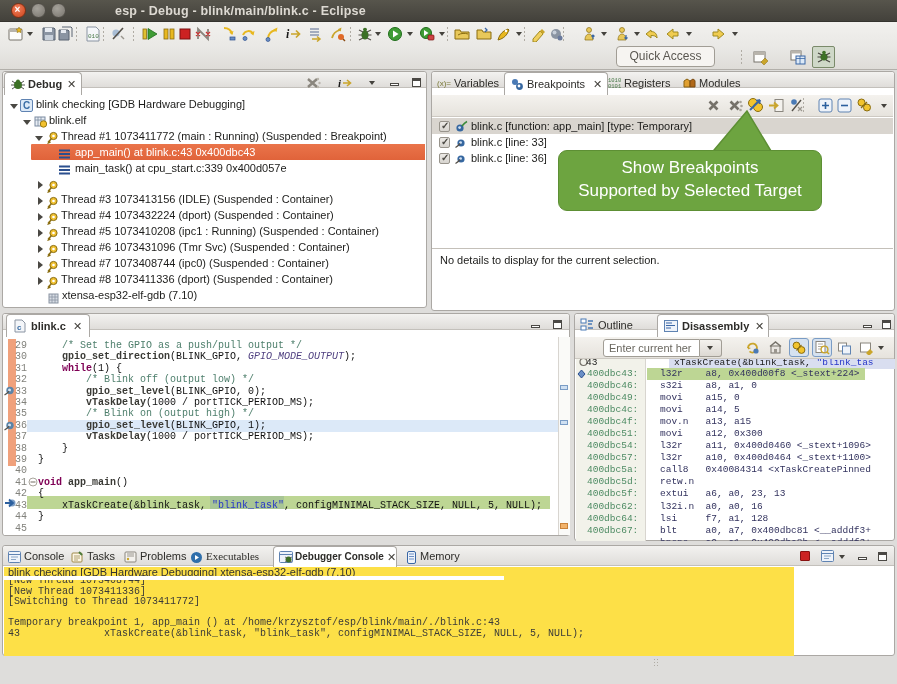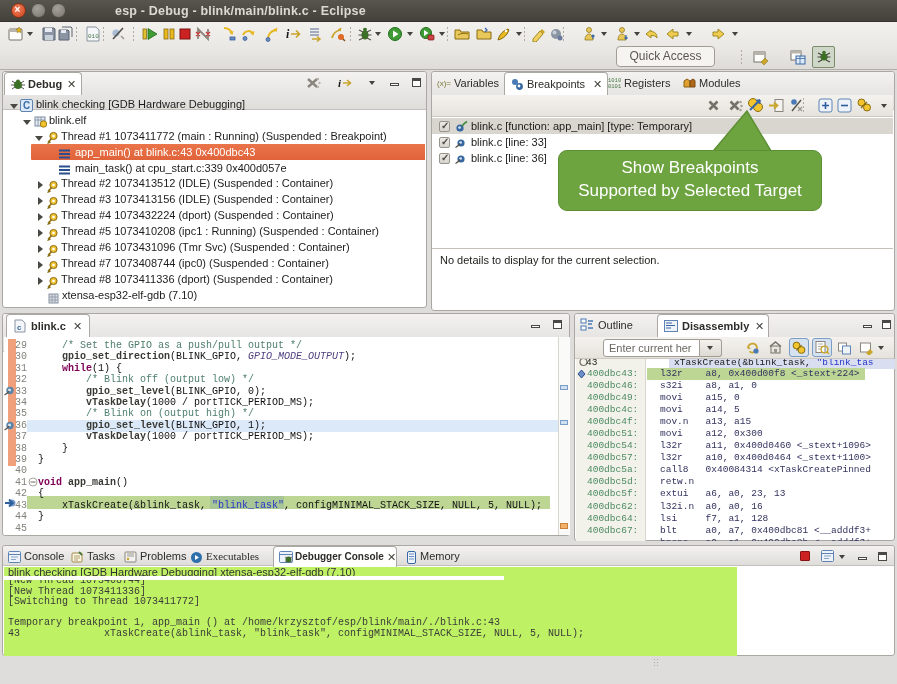--- a/index.html
+++ b/index.html
@@ -12,21 +12,21 @@
 #titlebar .btn{position:absolute;top:3px;width:15px;height:15px;border-radius:50%;}
 #title-text{position:absolute;left:115px;top:4px;font-size:12.5px;font-weight:bold;color:#ddd9d2;letter-spacing:0.2px;}
 
 #toolbar{position:absolute;left:0;top:22px;width:897px;height:48px;background:linear-gradient(#f2f1ee 0%,#e9e8e5 55%,#dedcd8 100%);border-bottom:1px solid #b2afaa;}
 .ic{position:absolute;width:16px;height:16px;}
 .dd{position:absolute;width:0;height:0;border-left:3.5px solid transparent;border-right:3.5px solid transparent;border-top:4px solid #44423d;}
 .tsep{position:absolute;top:5px;height:16px;width:1px;background:repeating-linear-gradient(#b0aca4 0 2px,transparent 2px 4px);}
 #quickaccess{position:absolute;left:616px;top:24px;width:99px;height:21px;border:1px solid #a19d95;border-radius:4px;background:#f6f4f1;color:#5a5751;font-size:12px;line-height:19px;text-align:center;}
 
 .panel{position:absolute;background:#fff;border:1px solid #aba8a4;border-radius:3px;}
-.tabstrip{position:absolute;left:0;top:0;right:0;height:38px;background:linear-gradient(#f3f2f0,#dfddda);border-bottom:1px solid #c3c0bb;border-radius:3px 3px 0 0;}
+.tabstrip{position:absolute;left:0;top:0;right:0;height:16px;background:linear-gradient(#f3f2f0,#dfddda);border-bottom:1px solid #c3c0bb;border-radius:3px 3px 0 0;}
 .tab{position:absolute;top:0;height:22px;font-size:11px;color:#2d2c29;line-height:22px;white-space:nowrap;}
 .tab.active{background:#fff;border:1px solid #aba8a4;border-bottom:none;border-radius:4px 4px 0 0;height:23px;}
 .mini{position:absolute;width:9px;height:3px;border:1px solid #4a4844;background:#fdfdfc;}
 .maxi{position:absolute;width:9px;height:9px;border:1px solid #4a4844;background:#fdfdfc;box-shadow:inset 0 2px #4a4844;}
 
 .tw{position:absolute;font-size:11px;color:#1c1c1a;white-space:nowrap;}
 .arrow-e{position:absolute;width:0;height:0;border-top:4px solid transparent;border-bottom:4px solid transparent;border-left:5px solid #4a4843;}
 .arrow-d{position:absolute;width:0;height:0;border-left:4px solid transparent;border-right:4px solid transparent;border-top:5px solid #4a4843;}
 .mono{font-family:"Liberation Mono",monospace;}
 .bprow{position:absolute;left:0;width:100%;height:16px;font-size:11px;color:#1c1c1a;}
@@ -240,21 +240,20 @@
     </div>
     <div id="dbgtree" style="position:absolute;left:0;top:24px;right:1px;bottom:1px;overflow:hidden;">
       <div style="position:absolute;left:28px;top:48px;width:396px;height:16px;background:linear-gradient(#ea744a,#e0633a);border-radius:1px;"></div>
       <div class="tw" style="left:33px;top:2px;">
         <div>blink checking [GDB Hardware Debugging]</div>
       </div>
       <div class="tw" style="left:46px;top:18px;">blink.elf</div>
       <div class="tw" style="left:58px;top:34px;">Thread #1 1073411772 (main : Running) (Suspended : Breakpoint)</div>
       <div class="tw" style="left:72px;top:50px;color:#fff;">app_main() at blink.c:43 0x400dbc43</div>
       <div class="tw" style="left:72px;top:66px;">main_task() at cpu_start.c:339 0x400d057e</div>
-      <div class="tw" style="left:58px;top:81px;">Thread #2 1073413512 (IDLE) (Suspended : Container)</div>
       <div class="tw" style="left:58px;top:97px;">Thread #3 1073413156 (IDLE) (Suspended : Container)</div>
       <div class="tw" style="left:58px;top:113px;">Thread #4 1073432224 (dport) (Suspended : Container)</div>
       <div class="tw" style="left:58px;top:129px;">Thread #5 1073410208 (ipc1 : Running) (Suspended : Container)</div>
       <div class="tw" style="left:58px;top:145px;">Thread #6 1073431096 (Tmr Svc) (Suspended : Container)</div>
       <div class="tw" style="left:58px;top:161px;">Thread #7 1073408744 (ipc0) (Suspended : Container)</div>
       <div class="tw" style="left:58px;top:177px;">Thread #8 1073411336 (dport) (Suspended : Container)</div>
       <div class="tw" style="left:59px;top:193px;">xtensa-esp32-elf-gdb (7.10)</div>
 
       <div class="arrow-d" style="left:7px;top:8px;"></div>
       <div class="arrow-d" style="left:20px;top:24px;"></div>
@@ -676,21 +675,21 @@
       <div style="position:absolute;left:797px;top:5px;width:10px;height:10px;background:#cc2222;border:1px solid #881111;border-radius:1px;"></div>
       <svg class="abs" style="left:818px;top:4px" width="13" height="12" viewBox="0 0 13 12">
           <rect x="0.5" y="0.5" width="12" height="11" rx="1" fill="#eef3fa" stroke="#5f83b2"></rect>
           <path d="M1 3.5h11" stroke="#5f83b2"></path>
           <path d="M3 6h7M3 8.5h5" stroke="#8aa5c5" stroke-width="1"></path>
         </svg>
       <div class="dd" style="left:836px;top:9px;"></div>
       <div class="mini" style="left:855px;top:11px;"></div>
       <div class="maxi" style="left:875px;top:6px;"></div>
     </div>
-    <div style="position:absolute;left:1px;top:21px;width:733px;height:89px;overflow:hidden;background:#bef264;">
+    <div style="position:absolute;left:1px;top:21px;width:790px;height:89px;overflow:hidden;background:#fde047;">
       <div style="position:absolute;left:4px;top:-1px;font-size:11px;color:#33322f;">blink checking [GDB Hardware Debugging] xtensa-esp32-elf-gdb (7.10)</div>
       <div class="mono" style="position:absolute;left:4px;top:9px;font-size:10px;line-height:10.6px;color:#3a3a38;white-space:pre;">[New Thread 1073408744]
 [New Thread 1073411336]
 [Switching to Thread 1073411772]
 
 Temporary breakpoint 1, app_main () at /home/krzysztof/esp/blink/main/./blink.c:43
 43	        xTaskCreate(&amp;blink_task, "blink_task", configMINIMAL_STACK_SIZE, NULL, 5, NULL);</div>
       <div style="position:absolute;left:0px;top:9px;width:500px;height:4px;background:#fff;"></div>
     </div>
   </div>

